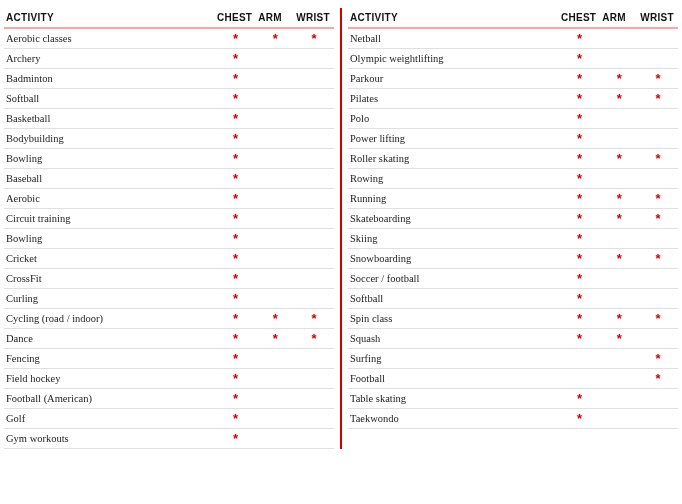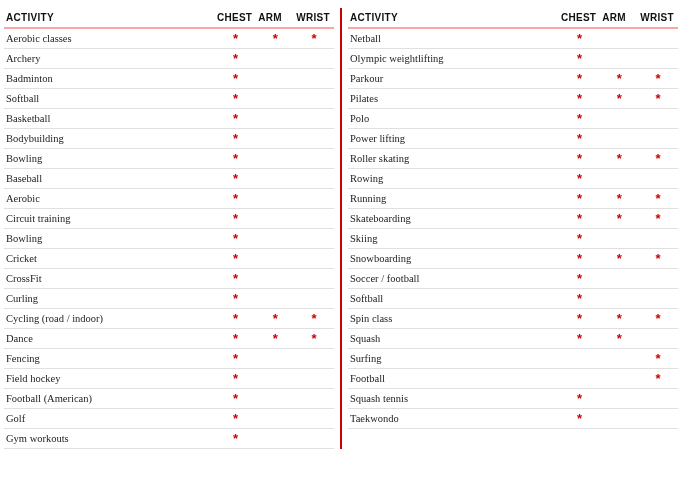--- a/index.html
+++ b/index.html
@@ -322,21 +322,21 @@
             <td class="col-mark"></td>
             <td class="col-mark">*</td>
           </tr>
           <tr>
             <td class="activity-name">Football</td>
             <td class="col-mark"></td>
             <td class="col-mark"></td>
             <td class="col-mark">*</td>
           </tr>
           <tr>
-            <td class="activity-name">Squash tennis</td>
+            <td class="activity-name">Table skating</td>
             <td class="col-mark">*</td>
             <td class="col-mark"></td>
             <td class="col-mark"></td>
           </tr>
           <tr>
             <td class="activity-name">Taekwondo</td>
             <td class="col-mark">*</td>
             <td class="col-mark"></td>
             <td class="col-mark"></td>
           </tr>

